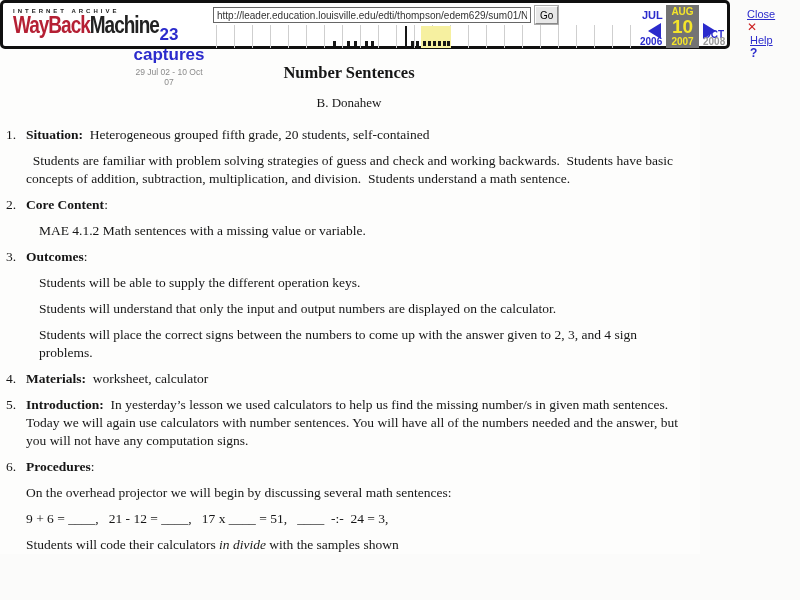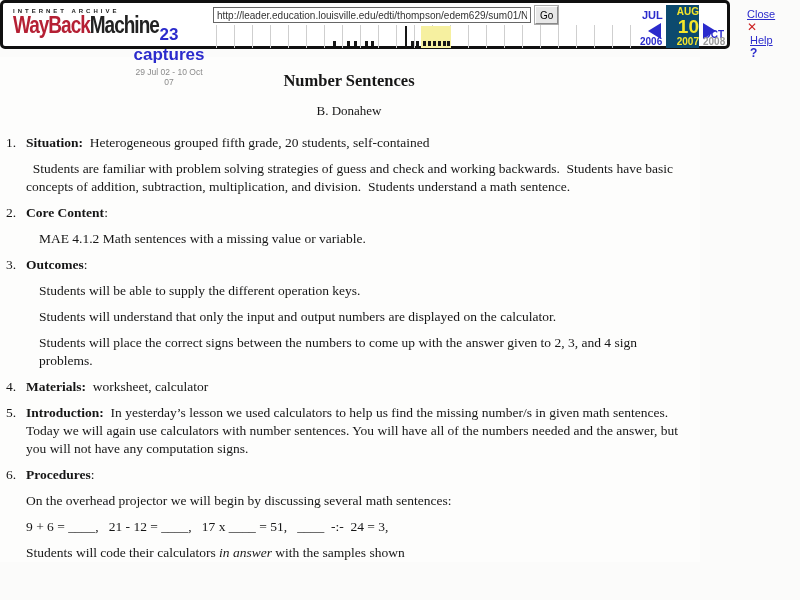--- a/index.html
+++ b/index.html
@@ -31,39 +31,39 @@
 
   .timeline { position:absolute; left:196px; top:22px; width:434px; height:23px; cursor:pointer;
               background:repeating-linear-gradient(to right, transparent 0px, transparent 17px, #cfcfcf 17px, #cfcfcf 18px); }
   .tl-highlight { position:absolute; left:222px; top:1px; width:30px; height:22px; background:#f6f0a0; }
   .tl-cursor { position:absolute; left:206px; top:1px; width:2px; height:22px; background:#161616; }
   .tl-mark { position:absolute; bottom:2px; width:3px; height:5px; background:#161616; }
 
   .mn { position:absolute; font-weight:bold; }
   .mn-jul { left:639px; top:6px; font-size:11px; color:#2b2bcc; }
   .mn-oct { left:700px; top:6px; font-size:10px; color:#2b2bcc;margin-top:20px; }
-  .sel-box { position:absolute; left:663px; top:2px; width:33px; height:43px; background:#0c4a6e;
-             color:#f5e62a; text-align:right; font-weight:bold; }
+  .sel-box { position:absolute; left:663px; top:2px; width:33px; height:43px; background:#737373;
+             color:#f5e62a; text-align:center; font-weight:bold; }
   .sel-box .m { display:block; font-size:10px; margin-top:1px; }
   .sel-box .d { display:block; font-size:19px; line-height:19px; }
   .sel-box .y { display:block; font-size:10px; }
   .arrow { position:absolute; width:0; height:0; cursor:pointer; }
   .arrow-left  { left:645px; top:20px; border-top:8px solid transparent; border-bottom:8px solid transparent; border-right:13px solid #2b2bcc; }
   .arrow-right { left:700px; top:20px; border-top:8px solid transparent; border-bottom:8px solid transparent; border-left:13px solid #2b2bcc; }
   .yr-prev { left:637px; top:33px; font-size:10px; color:#2b2bcc; }
   .yr-next { left:700px; top:33px; font-size:10px; color:#9b9b9b; }
 
   .wb-close { position:absolute; left:744px; top:5px; font-size:11px; }
   .wb-help  { position:absolute; left:747px; top:31px; font-size:11px; }
   .wb-close a, .wb-help a { color:#2b2bcc; text-decoration:underline; cursor:pointer; }
   .wb-close .x { color:#cc2020; font-weight:bold; font-size:12px; }
   .wb-help .q { color:#2b2bcc; font-weight:bold; font-size:12px; }
 
   
-  .doc { padding:8px 8px 0 6px; background:#fdfdfc; width:700px;margin-top:8px; }
+  .doc { padding:8px 8px 0 6px; background:#fdfdfc; width:700px; }
   .doc h1 { text-align:center; font-size:16.5px; font-weight:bold; margin-top:6px; }
   .doc .author { text-align:center; font-size:13px; margin-top:12px; }
   .item { position:relative; padding-left:20px; margin-top:8px; font-size:13.5px; line-height:18px; }
   .item .num { position:absolute; left:0; top:0; }
   .item-1 { margin-top:15px; }
   .pre { white-space:pre-wrap; }
   .item p { margin-top:8px; margin-bottom:8px; }
   .item p.head { margin-top:0; }
   .sub { margin-left:13px; }
   .doc b { font-weight:bold; }
@@ -160,15 +160,15 @@
   <div class="item">
     <span class="num">5.</span>
     <p class="head pre maxw"><b>Introduction:</b><span>  In yesterday’s lesson we used calculators to help us find the missing number/s in given math sentences.  Today we will again use calculators with number sentences. You will have all of the numbers needed and the answer, but you will not have any computation signs.</span></p>
   </div>
 
   <div class="item">
     <span class="num">6.</span>
     <p class="head pre"><b>Procedures</b><span>:</span></p>
     <p class="pre">On the overhead projector we will begin by discussing several math sentences:</p>
     <p class="pre">9 + 6 = ____,   21 - 12 = ____,   17 x ____ = 51,   ____  -:-  24 = 3,</p>
-    <p class="pre"><span>Students will code their calculators </span><span class="ital">in answer</span><span> with the samples shown</span></p>
+    <p class="pre"><span>Students will code their calculators </span><span class="ital">in divide</span><span> with the samples shown</span></p>
   </div>
 </div>
 
 </body></html>

